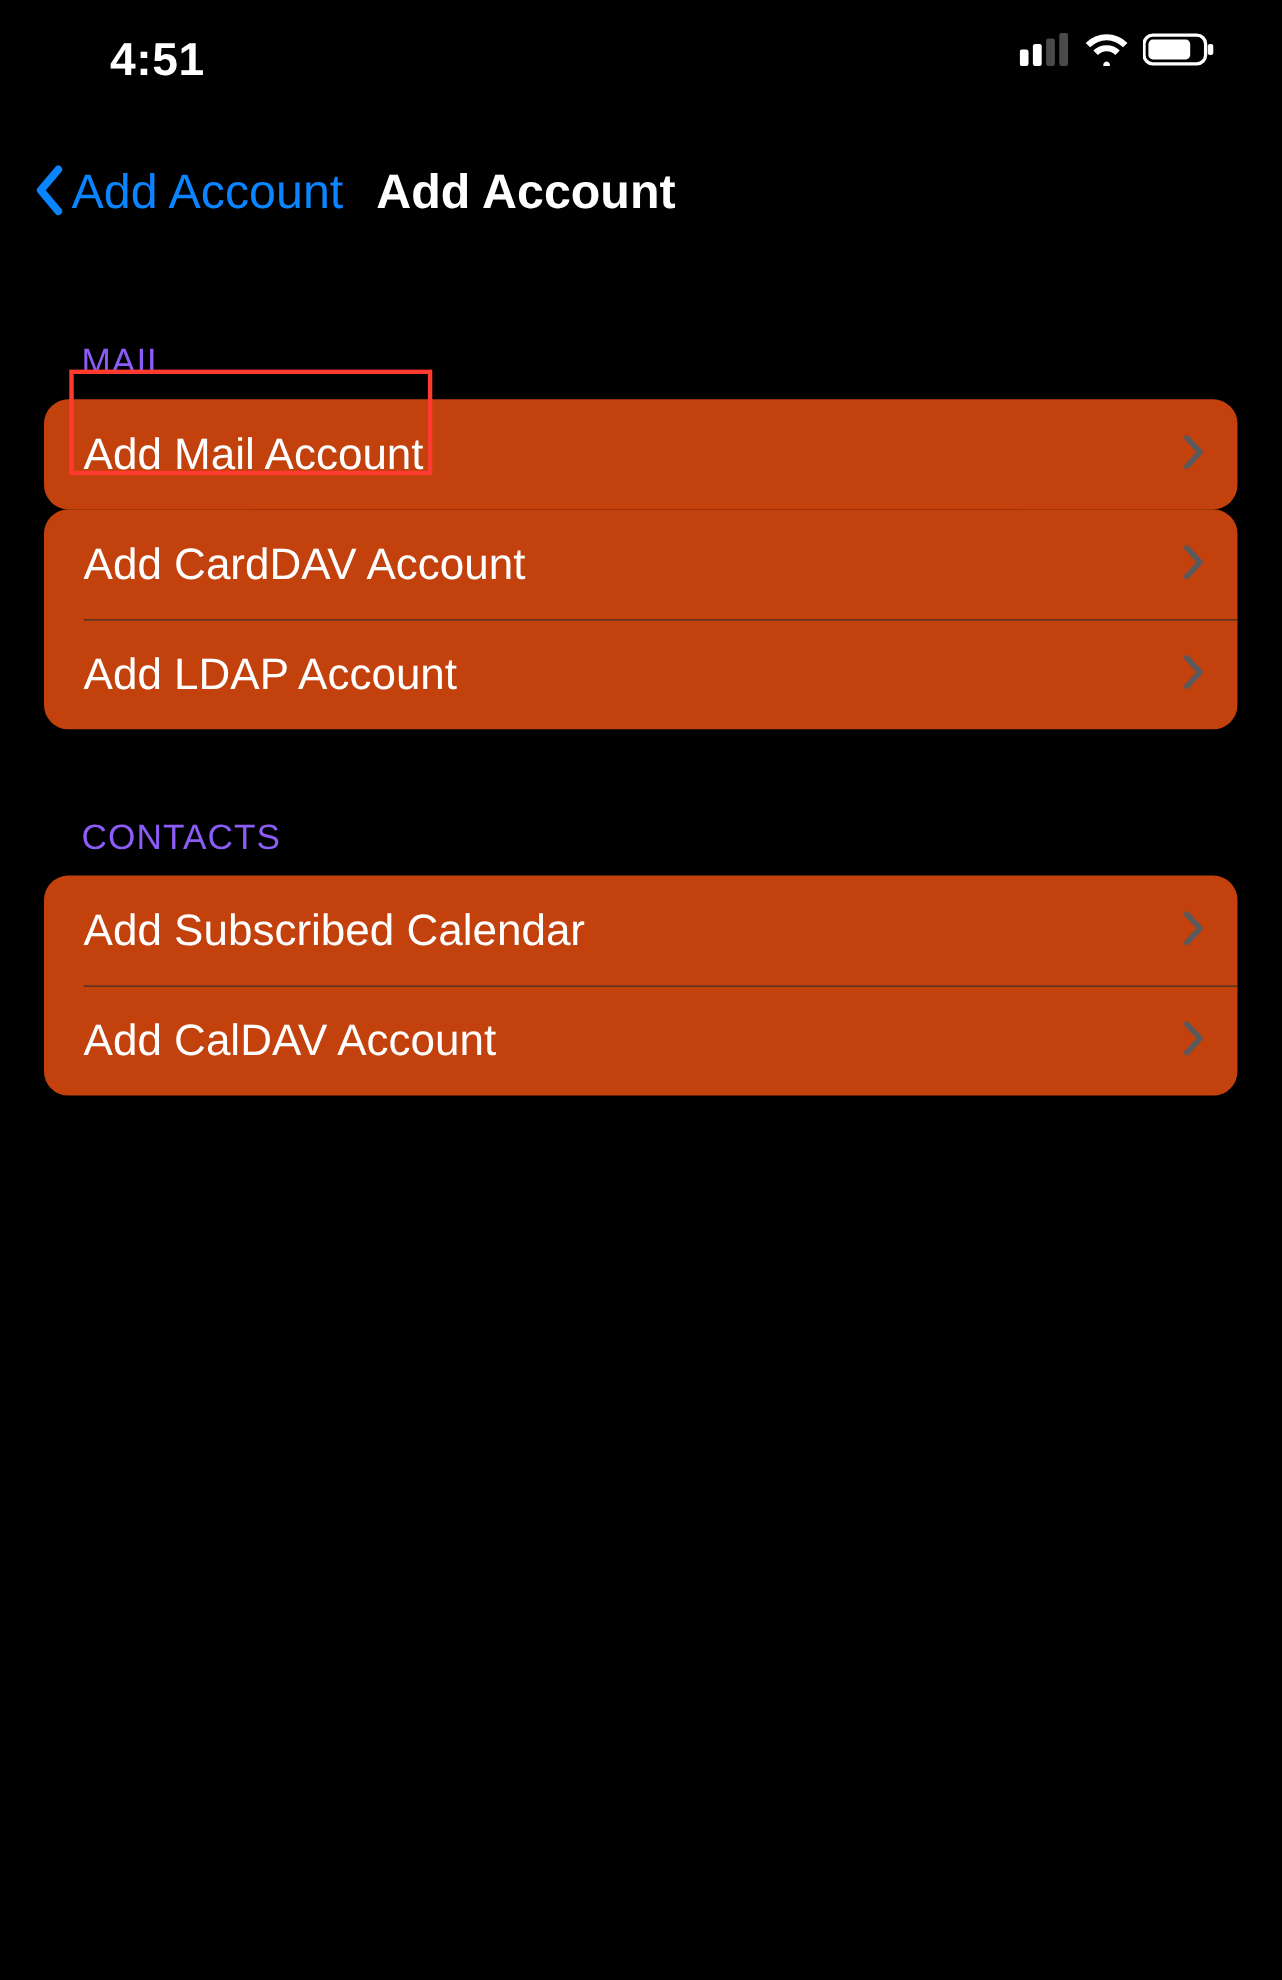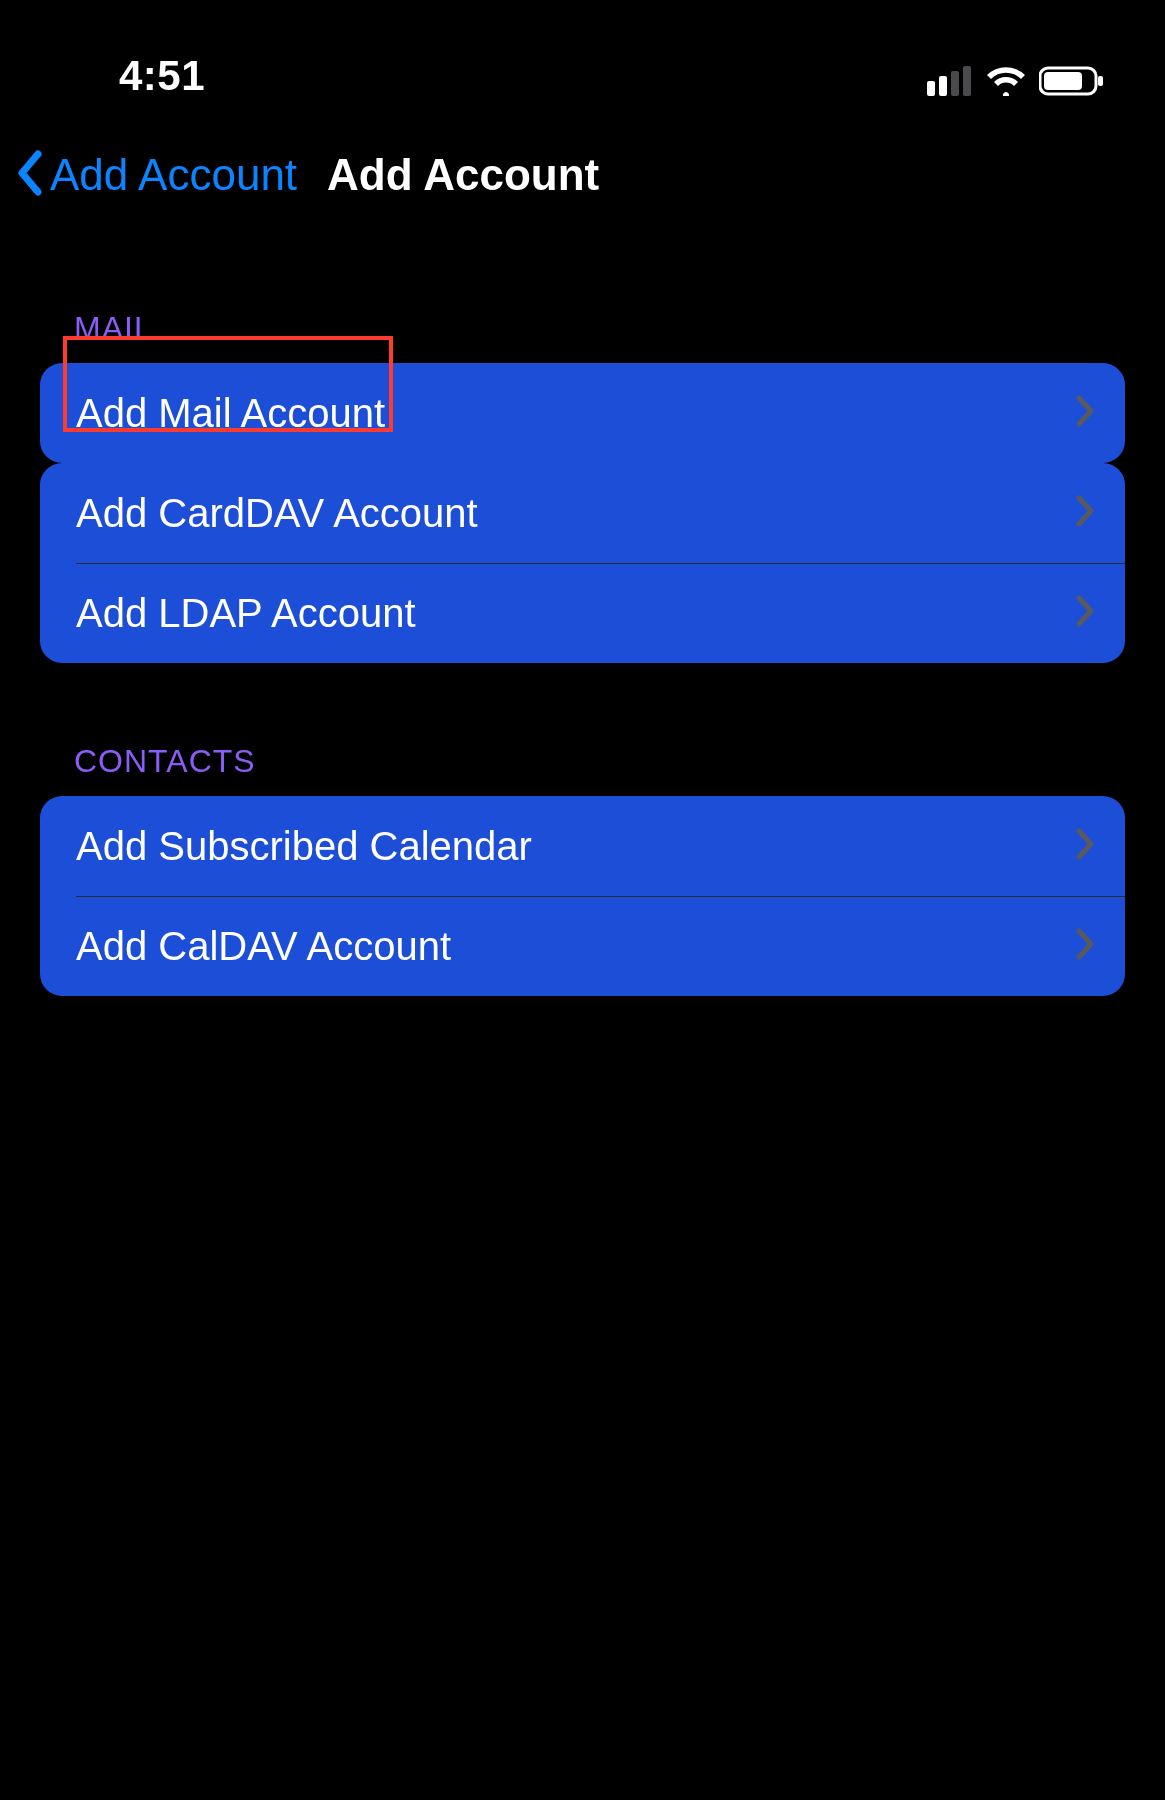--- a/index.html
+++ b/index.html
@@ -13,42 +13,41 @@
       width: 1165px;
       height: 1800px;
       font-family: -apple-system, "SF Pro Text", "Helvetica Neue", Arial, sans-serif;
       color: #fff;
       overflow: hidden;
     }
 
     
     .status-bar {
       display: flex;
-      align-items: flex-end;
+      align-items: flex-start;
       justify-content: space-between;
       padding: 30px 60px 0 100px;
       height: 100px;
-      margin-left: 19px;
     }
     .status-time {
       font-size: 42px;
       font-weight: 700;
       letter-spacing: 0.5px;
     }
     .status-icons {
       display: flex;
       align-items: center;
       gap: 12px;
     }
 
     
     .nav-bar {
       display: flex;
       align-items: center;
-      padding: 40px 20px 0 16px;
+      padding: 40px 20px 0 31px;
       height: 110px;
     }
     .nav-back {
       display: flex;
       align-items: center;
       color: #0a84ff;
       gap: 6px;
     }
     .nav-back-label {
       font-size: 44px;
@@ -68,21 +67,21 @@
       color: #8b5cf6;
       font-size: 32px;
       letter-spacing: 1px;
       padding: 80px 34px 16px 34px;
       font-weight: 400;
     }
     .section-header.first {
       padding-top: 100px;
     }
     .group {
-      background: #1d4ed8;
+      background: #c2410c;
       border-radius: 22px;
       overflow: hidden;
     }
     .row {
       display: flex;
       align-items: center;
       height: 100px;
       padding: 0 30px 0 36px;
       position: relative;
     }

